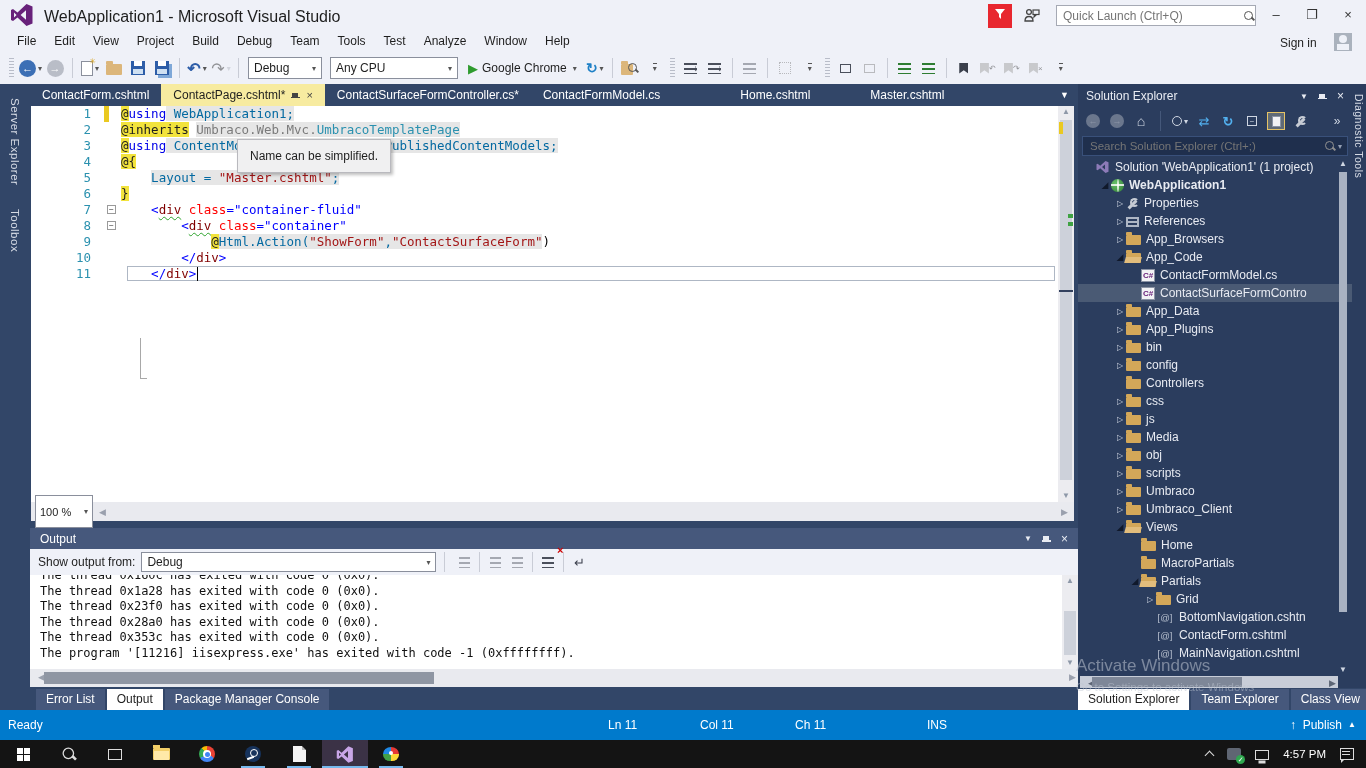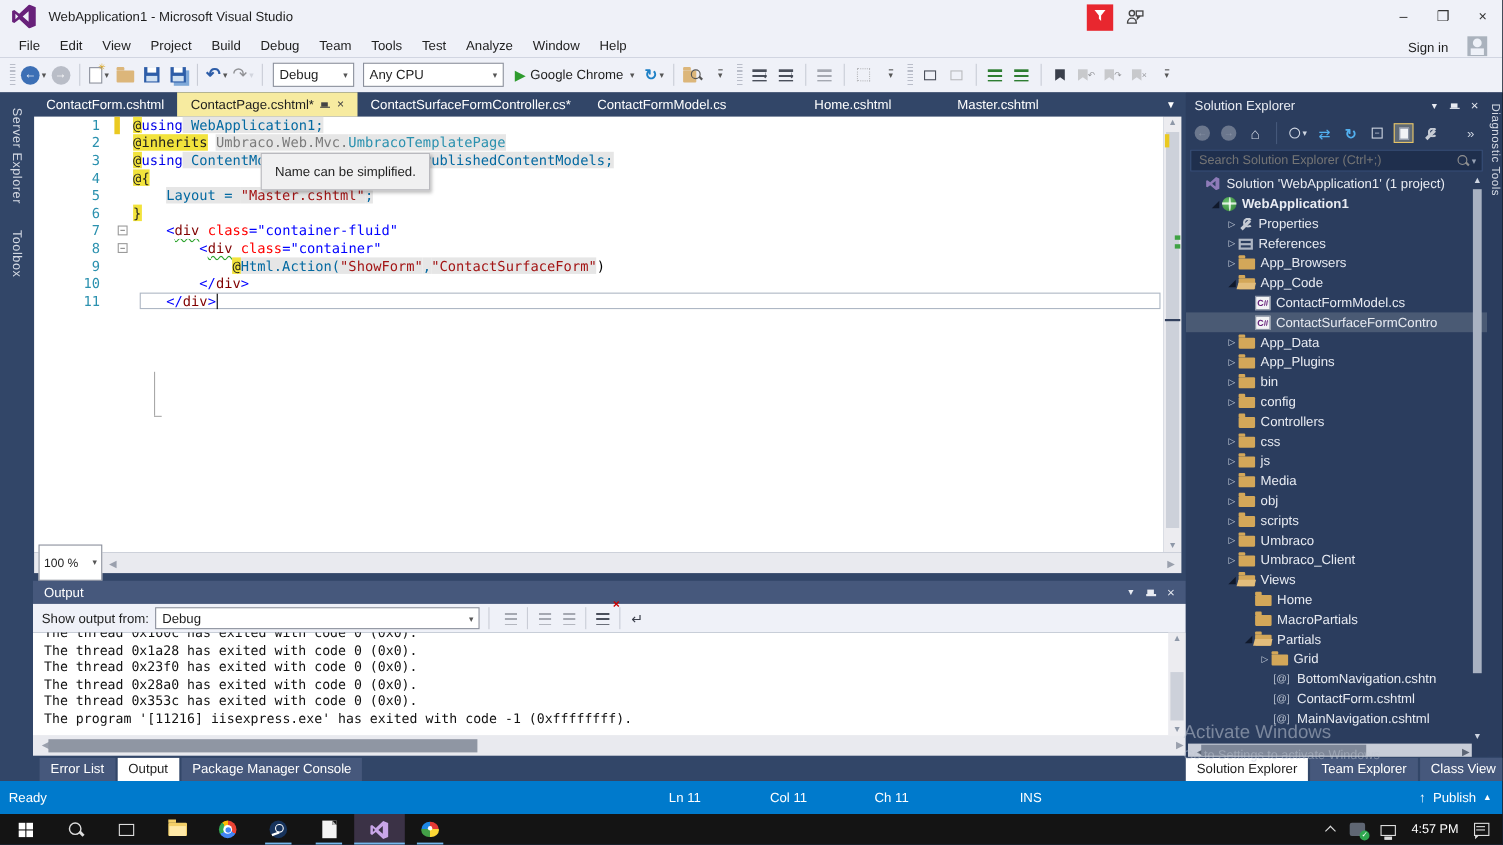--- a/index.html
+++ b/index.html
@@ -7,21 +7,21 @@
   #screen{position:relative;width:1366px;height:768px;overflow:hidden;
           font-family:"Liberation Sans",sans-serif;font-size:12px;color:#1e1e1e;background:#324668;}
   .abs{position:absolute;}
 
   
   #titlebar{left:0;top:0;width:1366px;height:30px;background:#eff1f8;}
   #menubar{left:0;top:30px;width:1366px;height:22px;background:#eff1f8;display:flex;align-items:center;padding-left:8px;}
   #toolbar{left:0;top:52px;width:1366px;height:32px;background:#eff1f8;display:flex;align-items:center;padding-left:6px;gap:2px;}
   .menu-item{padding:0 9px;line-height:22px;cursor:default;}
   #vs-logo{left:10px;top:4px;}
-  #win-title{left:44px;top:8px;font-size:12px;}
+  #win-title{left:44px;top:8px;font-size:16px;}
   .winbtn{width:28px;height:22px;text-align:center;line-height:22px;color:#333;font-size:13px;}
   #flag-btn{left:988px;top:4px;width:24px;height:24px;background:#e8272f;color:#fff;text-align:center;line-height:24px;font-size:12px;}
   #feedback{left:1024px;top:8px;}
   #quicklaunch{left:1056px;top:5px;width:200px;height:21px;background:#fff;border:1px solid #a5a9b4;display:flex;align-items:center;}
   #quicklaunch input{border:0;outline:0;flex:1;font-size:12px;color:#666;padding:0 6px;font-family:"Liberation Sans",sans-serif;background:transparent;}
   #signin{left:1280px;top:36px;font-size:12px;}
   #avatar{left:1334px;top:33px;width:18px;height:18px;background:#aab2bd;position:absolute;}
   #avatar:before{content:"";position:absolute;left:5px;top:2px;width:8px;height:8px;border-radius:50%;background:#eef1f8;}
   #avatar:after{content:"";position:absolute;left:3px;top:11px;width:12px;height:6px;background:#eef1f8;}
 
@@ -223,20 +223,24 @@
         </svg>
     </div>
     <span id="feedback" class="abs">
       <svg width="16" height="14" viewBox="0 0 16 14">
           <circle cx="5" cy="4" r="2.4" fill="none" stroke="#444" stroke-width="1.3"></circle>
           <path d="M1 13c0-3 2-4.5 4-4.5S9 10 9 13z" fill="none" stroke="#444" stroke-width="1.3"></path>
           <rect x="9" y="2" width="6" height="4.5" fill="none" stroke="#444" stroke-width="1.2"></rect>
           <path d="M10.5 6.5 10 9l2.5-2.5" fill="none" stroke="#444" stroke-width="1.2"></path>
         </svg>
     </span>
+    <div id="quicklaunch" class="abs">
+      <input placeholder="Quick Launch (Ctrl+Q)" style="">
+      <span class="mag"></span>
+    </div>
     <span class="abs winbtn" style="left:1262px;top:4px;">–</span>
     <span class="abs winbtn" style="left:1298px;top:4px;">❐</span>
     <span class="abs winbtn" style="left:1334px;top:4px;">×</span>
   </div>
 
   <div id="menubar" class="abs">
       <span class="menu-item">File</span>
       <span class="menu-item">Edit</span>
       <span class="menu-item">View</span>
       <span class="menu-item">Project</span>

